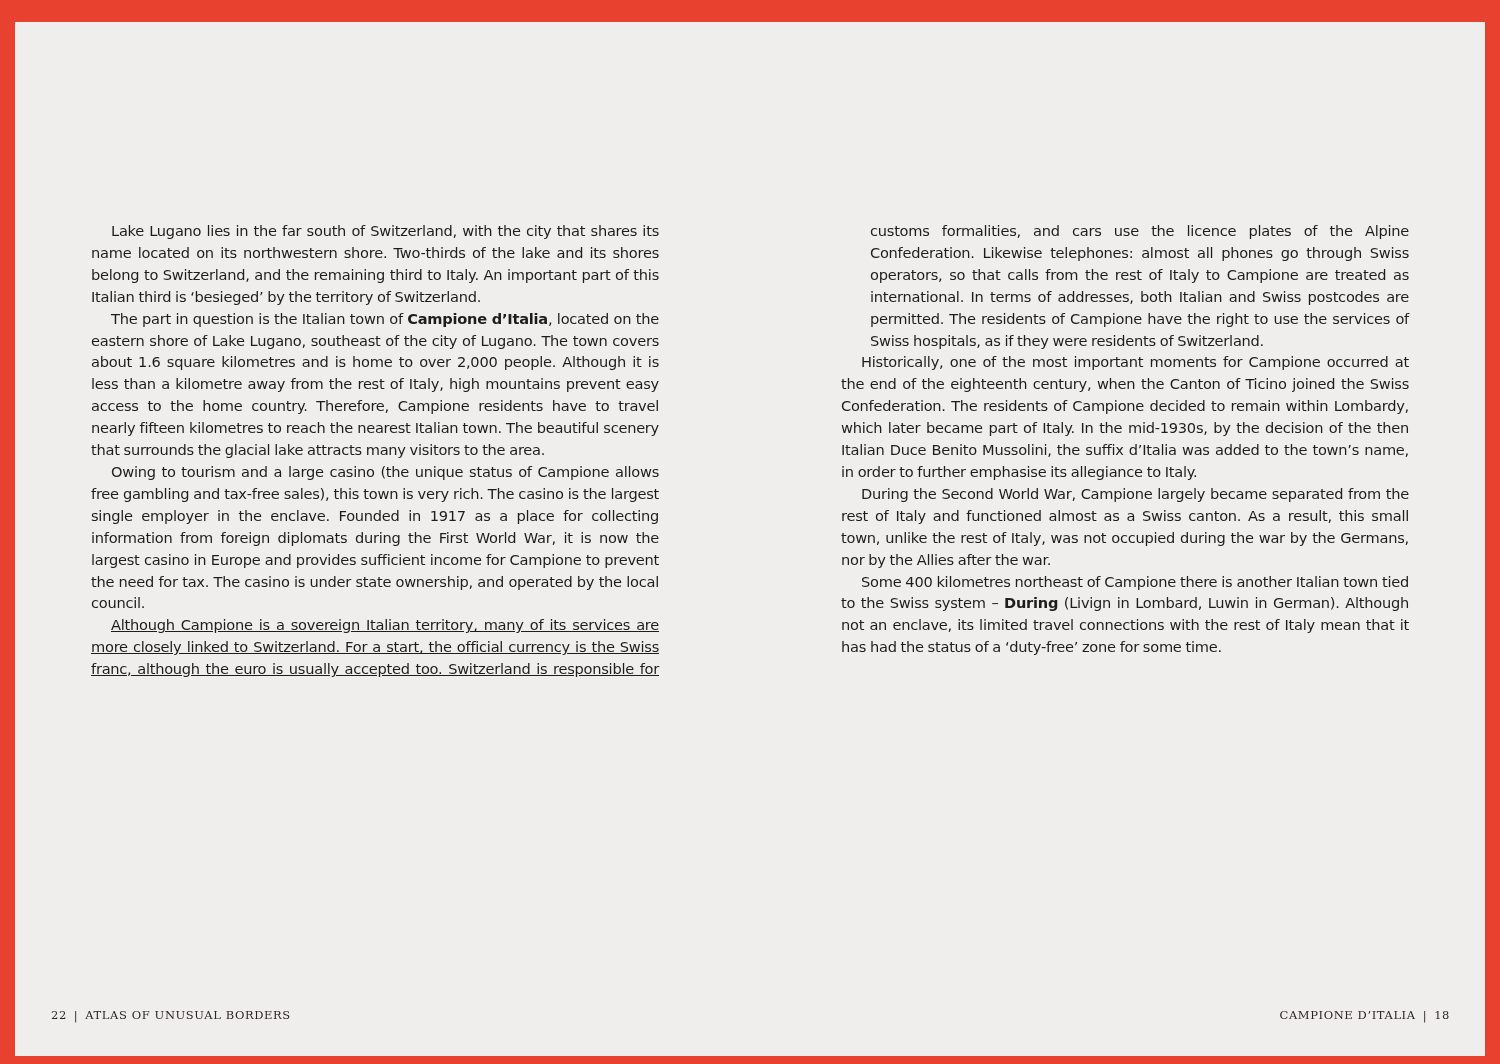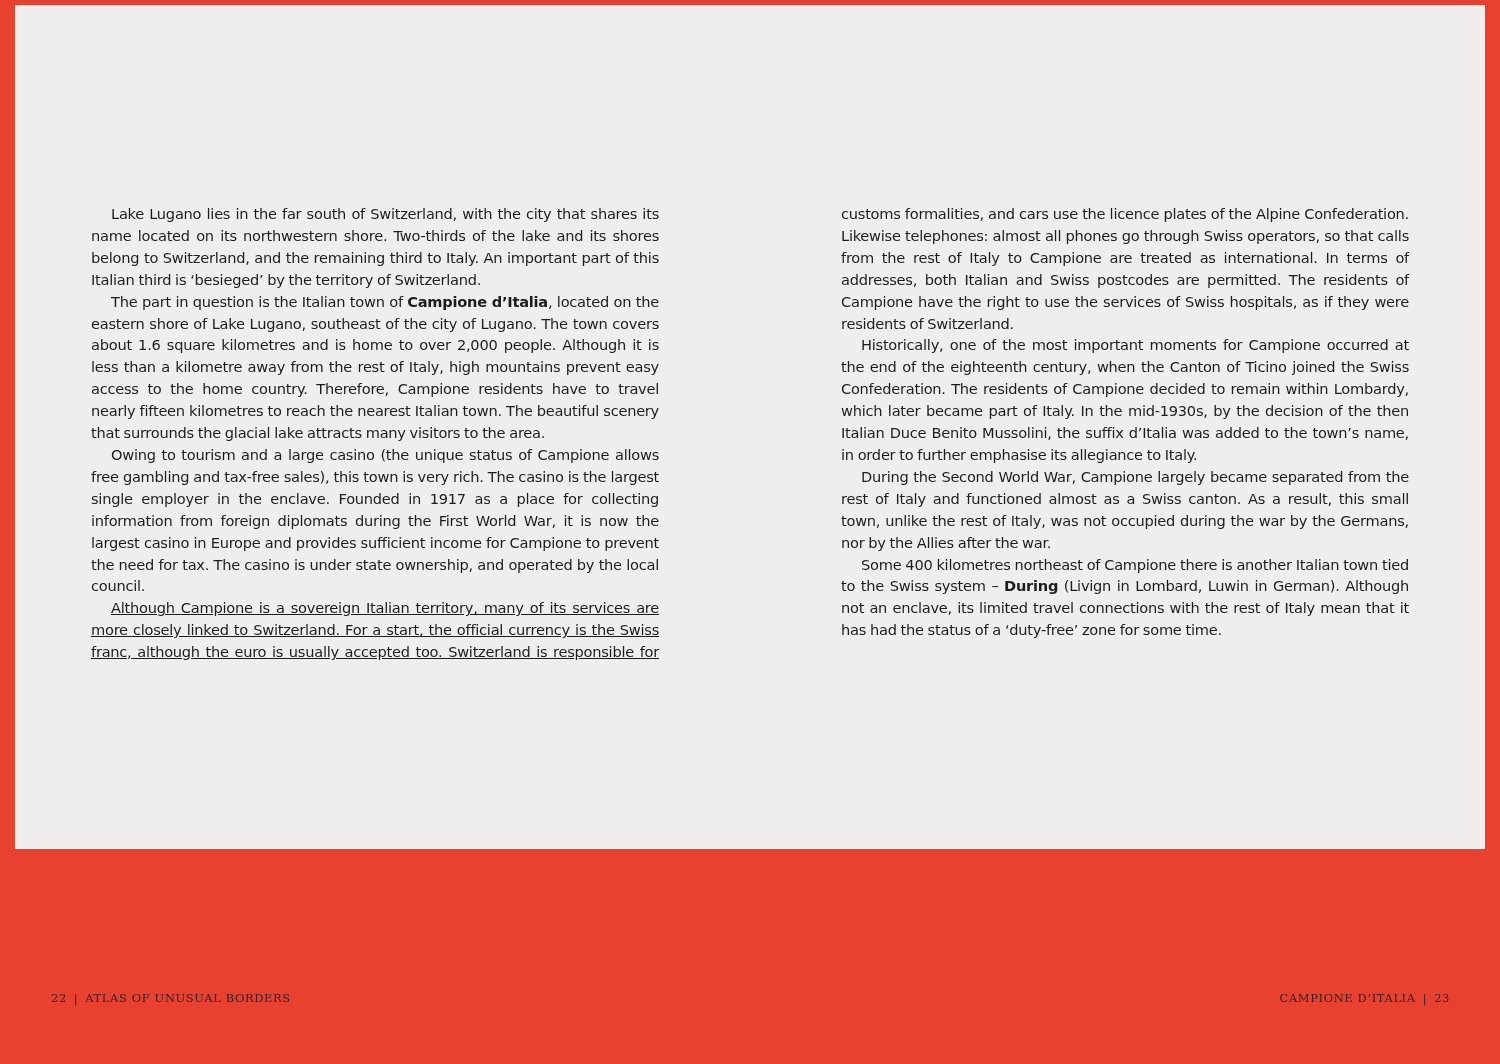--- a/index.html
+++ b/index.html
@@ -9,23 +9,23 @@
     body {
       width: 1500px;
       height: 1064px;
       background: #e8412f;
       position: relative;
       overflow: hidden;
     }
     .spread {
       position: absolute;
       left: 15px;
-      top: 5px;
+      top: 22px;
       width: 1470px;
-      height: 844px;
+      height: 1034px;
       background: #f0eeec;
     }
     .page-column {
       position: absolute;
       top: 198px;
       width: 568px;
       font-family: "DejaVu Sans", sans-serif;
       font-size: 14.6px;
       line-height: 21.9px;
       color: #1e1c1c;
@@ -35,20 +35,21 @@
     .page-column.left { left: 76px; }
     .page-column.right { left: 826px; }
     .page-column p {
       margin: 0;
       text-align: justify;
       text-indent: 20px;
       hyphens: none;
     }
     .page-column p.no-indent {
       text-indent: 0;
+      margin-left: 29px;
     }
     .page-column b {
       font-weight: bold;
     }
     .footer {
       position: absolute;
       top: 986px;
       font-family: "DejaVu Serif", serif;
       font-size: 11.5px;
       letter-spacing: 0.6px;
@@ -95,16 +96,16 @@
     <p>
       <span>Some 400 kilometres northeast of Campione there is another Italian town tied to the Swiss system – </span><b>During</b><span> (Livign in Lombard, Luwin in German). Although not an enclave, its limited travel connections with the rest of Italy mean that it has had the status of a ‘duty-free’ zone for some time.</span>
     </p>
   </div>
 
   <div class="footer left">
     <span>22</span><span class="sep">|</span><span>ATLAS OF UNUSUAL BORDERS</span>
   </div>
 
   <div class="footer right">
-    <span>CAMPIONE D’ITALIA</span><span class="sep">|</span><span>23</span>
+    <span>CAMPIONE D’ITALIA</span><span class="sep">|</span><span>18</span>
   </div>
 
 </div>
 
 </body></html>

